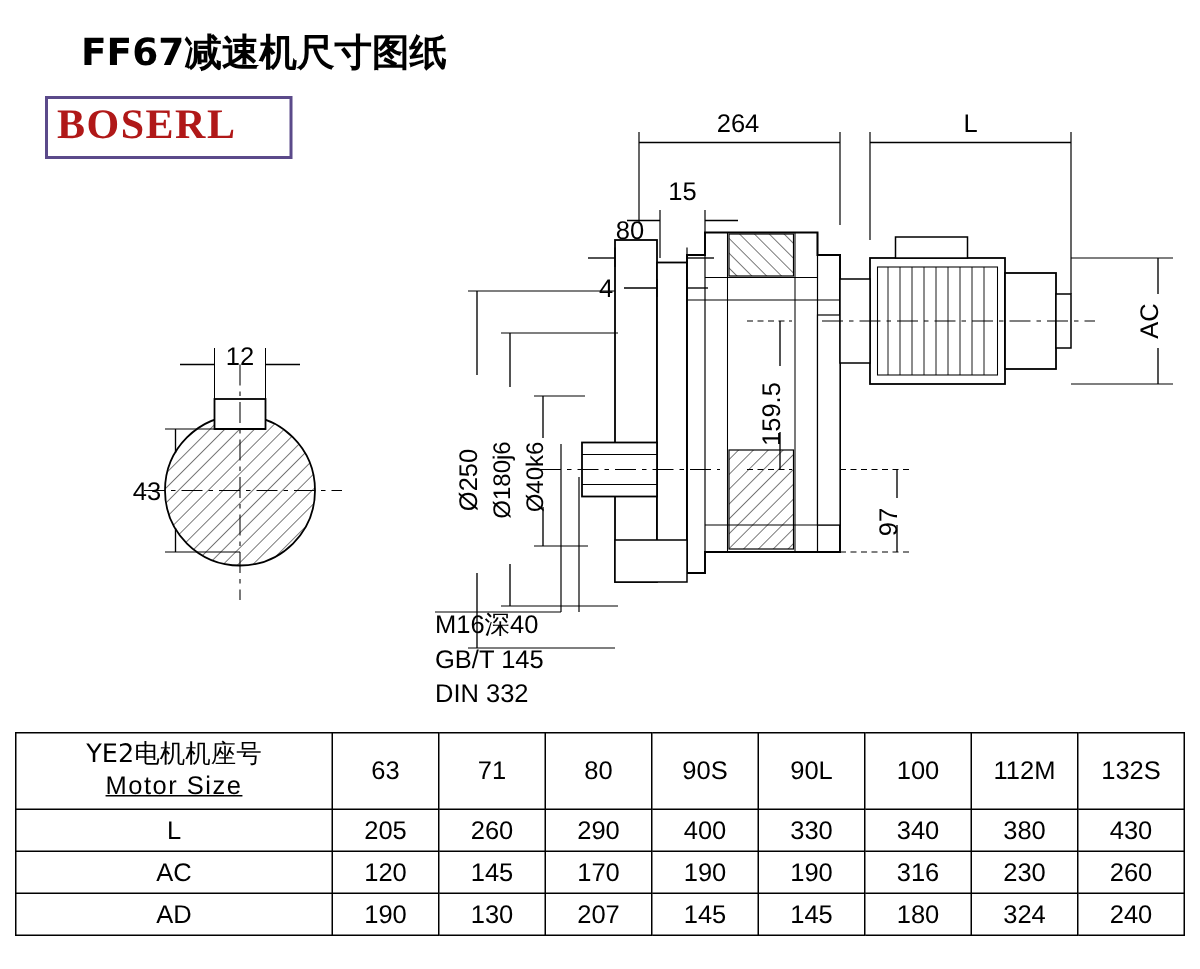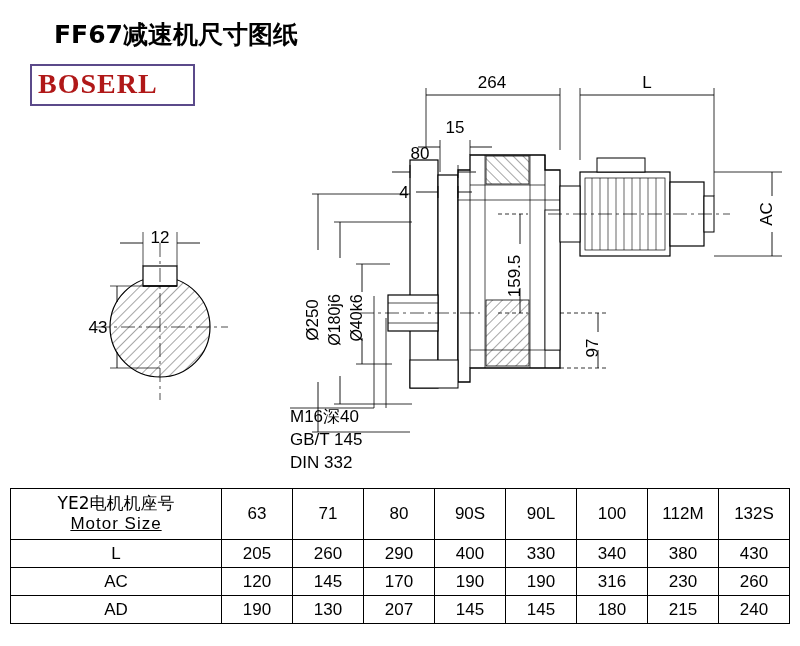--- a/index.html
+++ b/index.html
@@ -317,19 +317,19 @@
         <td>260</td>
       </tr>
       <tr>
         <td class="rowlabel">AD</td>
         <td>190</td>
         <td>130</td>
         <td>207</td>
         <td>145</td>
         <td>145</td>
         <td>180</td>
-        <td>215</td>
+        <td>324</td>
         <td>240</td>
       </tr>
     </tbody>
   </table>
 
 </div>
 
 </body></html>

